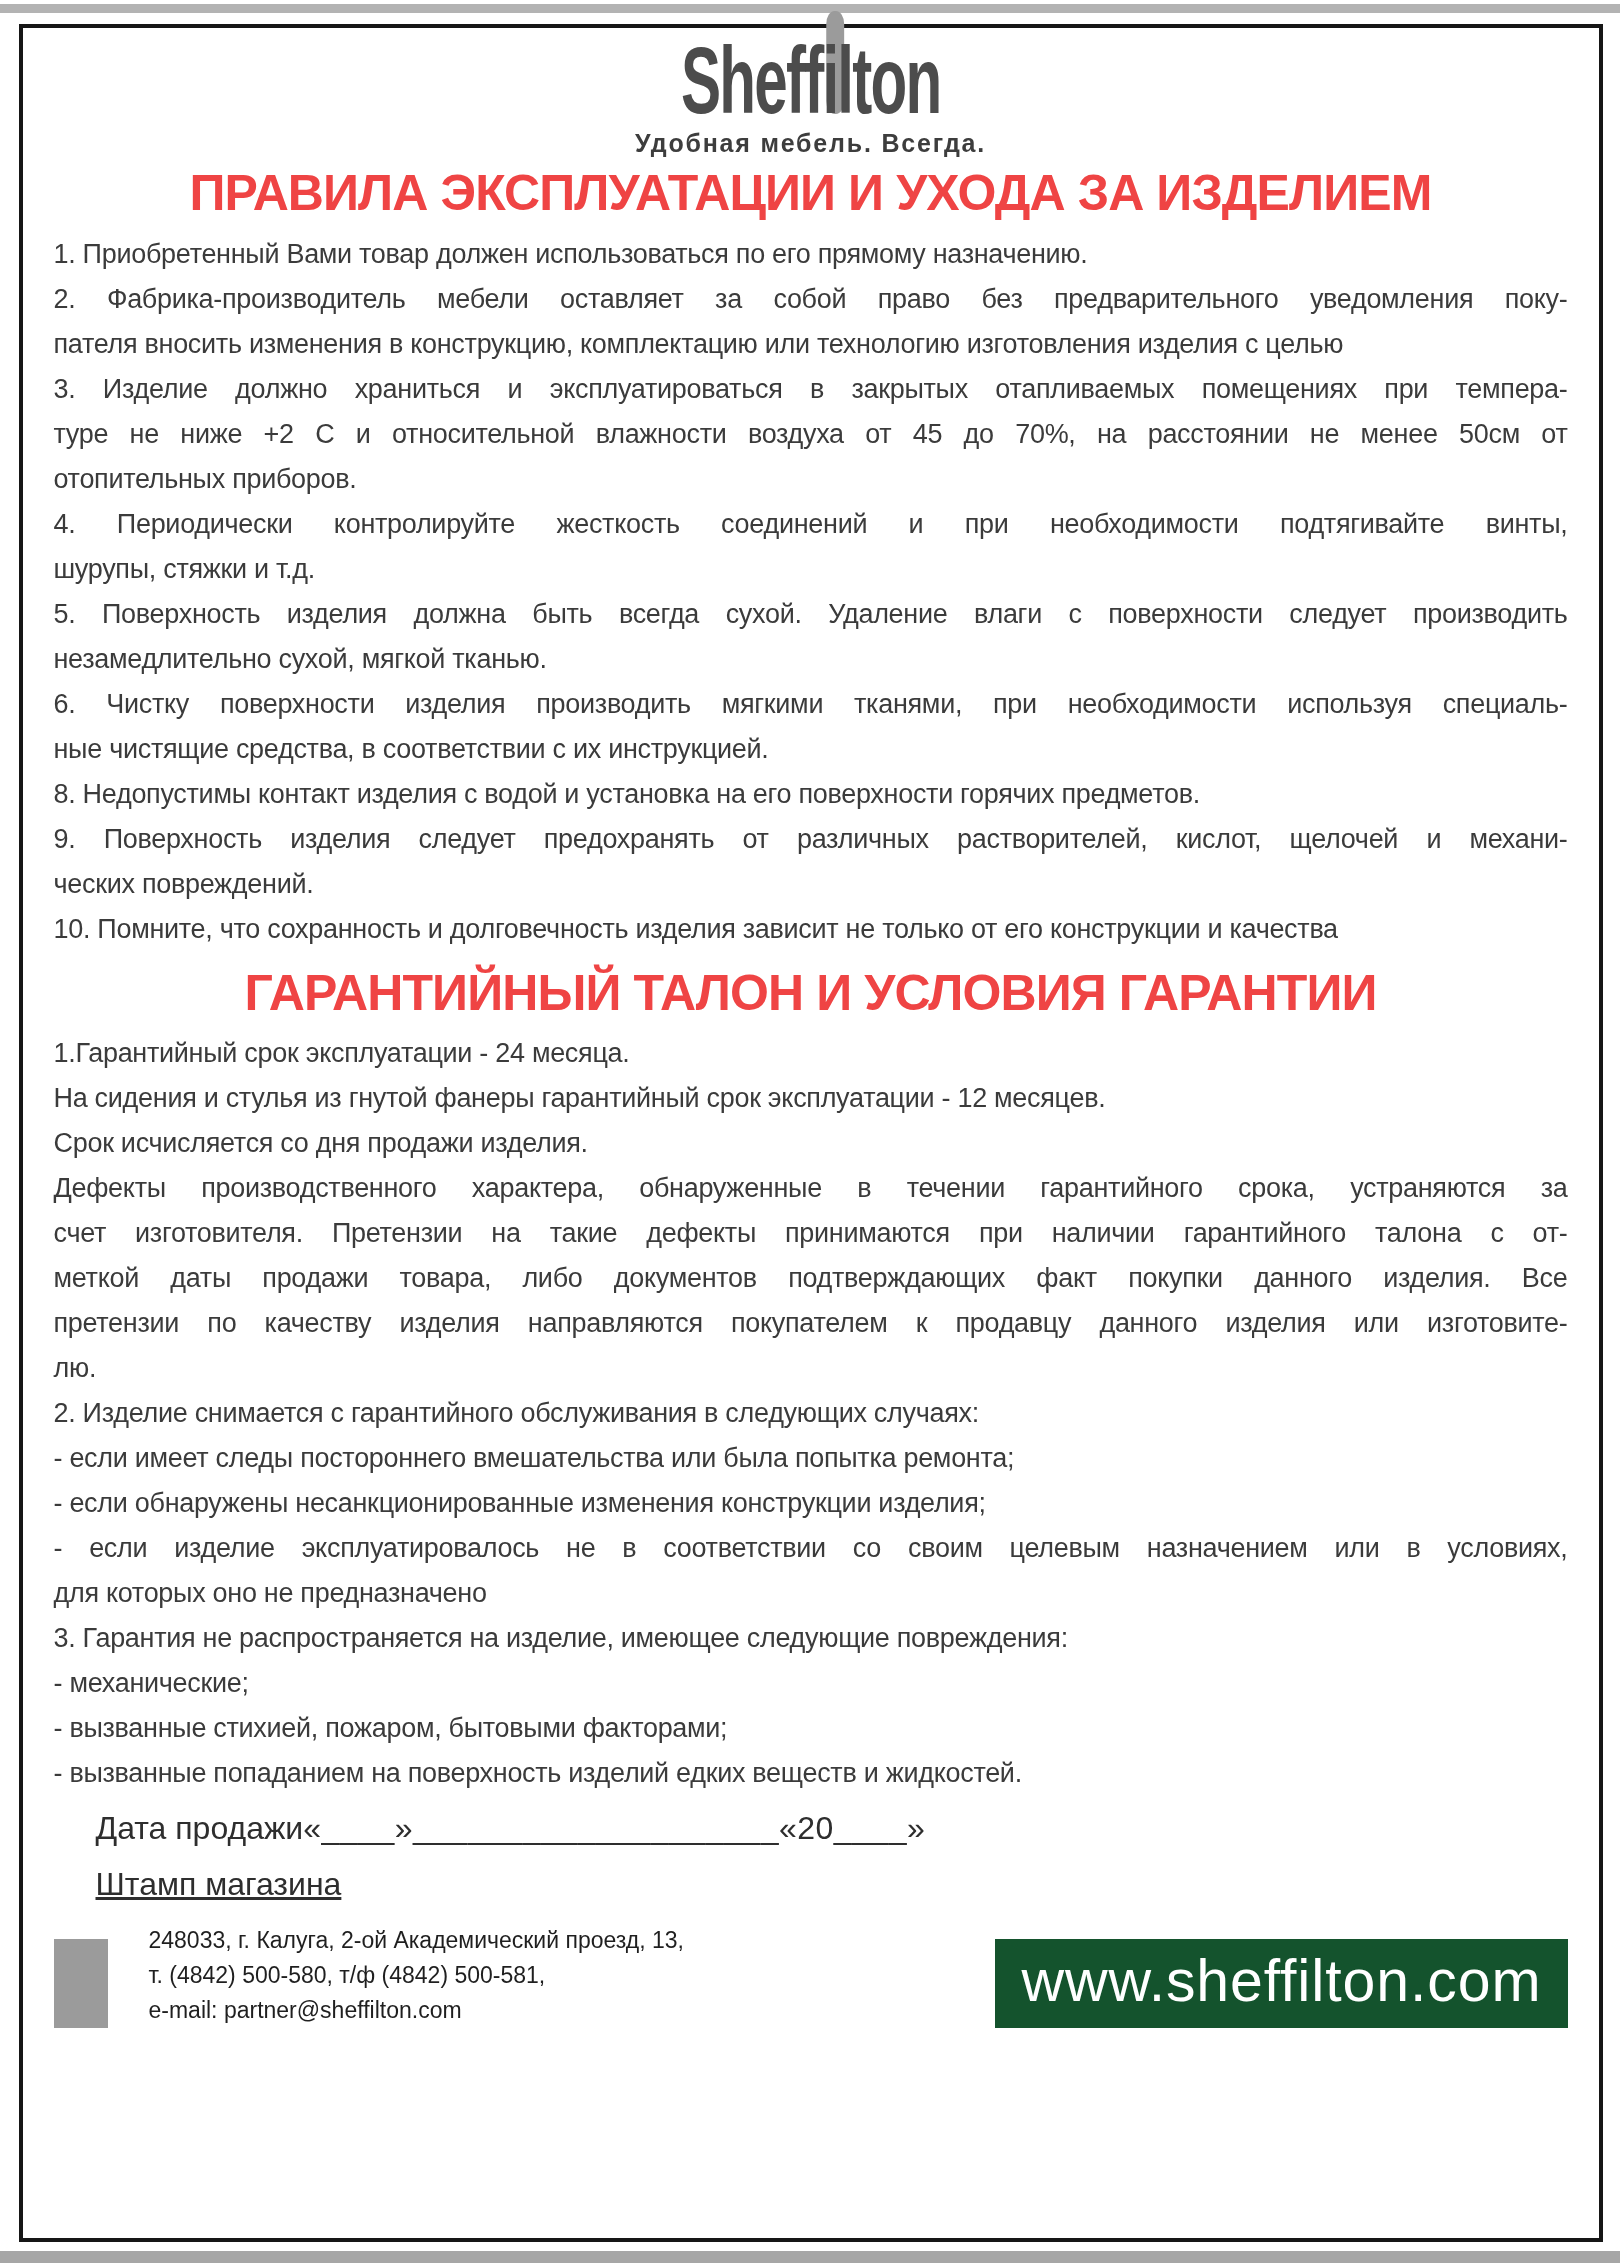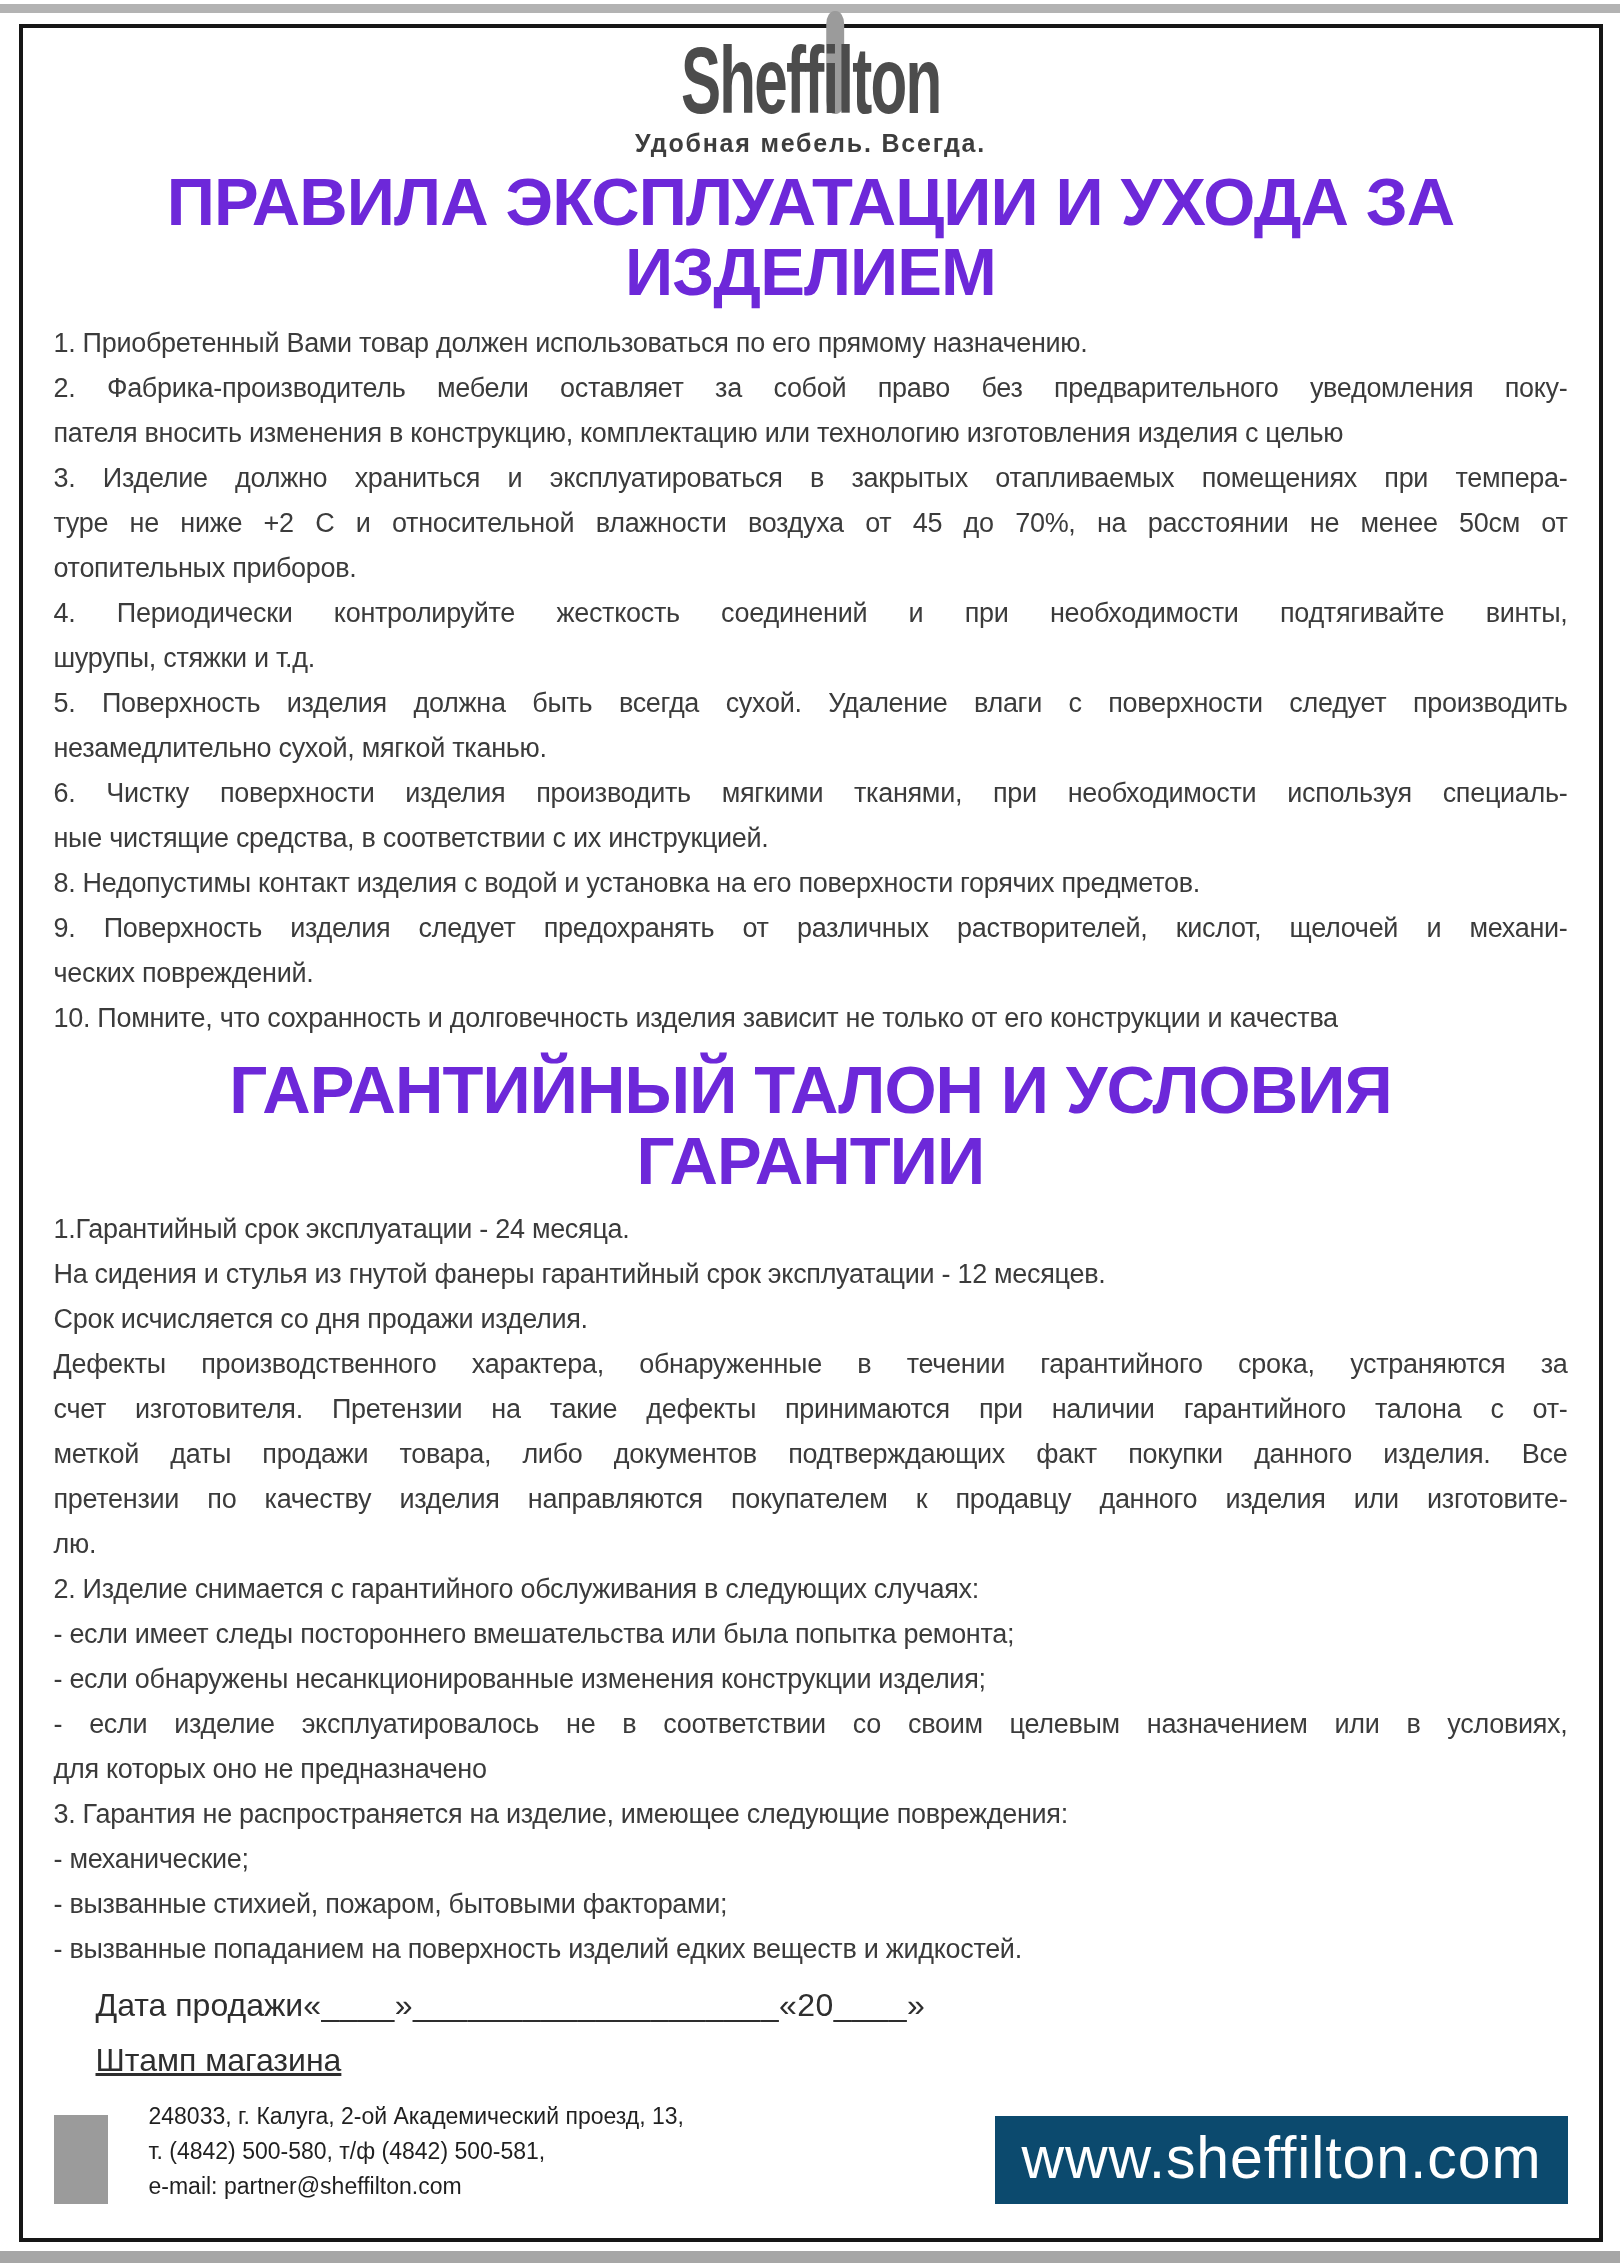--- a/index.html
+++ b/index.html
@@ -37,22 +37,22 @@
     border-radius:13px; z-index:0;
   }
   .logo-text { position:relative; z-index:1; }
   .tagline {
     font-weight:bold; font-size:25px; letter-spacing:1.8px;
     color:#3d3d3d; margin-top:0px; text-align:center;
   }
 
   
   .sec-title {
-    text-align:center; color:#6d28d9;
-    font-size:67px; font-weight:bold;
+    text-align:center; color:#ef4444;
+    font-size:50px; font-weight:bold;
     letter-spacing:-0.9px;
     margin:9.2px 0 13px 0; line-height:1.05;
   }
   .sec-title.second { margin:14.8px 0 11px 0; }
 
   
   .pline {
     font-size:27px; line-height:45px;
     letter-spacing:-0.3px;
     text-align:justify; text-align-last:justify;
@@ -71,21 +71,21 @@
     padding-left:42px; margin:18.5px 0 20px 0;
     font-size:32px; color:#2e2e2e;text-decoration:underline;
   }
 
   
   .footer { display:flex; align-items:flex-end; margin-top:3.7px; }
   .stamp-box { width:54px; height:89px; background:#9b9b9b; flex:0 0 auto; }
   .address { margin-left:41px; font-size:23px; line-height:35px; color:#1f1f1f; }
   .address div { white-space:nowrap; }
   .site-banner {
-    margin-left:auto; background:#0c4a6e; color:#ffffff;
+    margin-left:auto; background:#14532d; color:#ffffff;
     font-size:59px; line-height:1; padding:13px 26px 16.6px 26px;
     letter-spacing:0.9px; white-space:nowrap;
   }
 </style>
 </head>
 <body>
 
 <div class="sheet">
   <div class="scan-strip top"></div>
   <div class="scan-strip bottom"></div>

